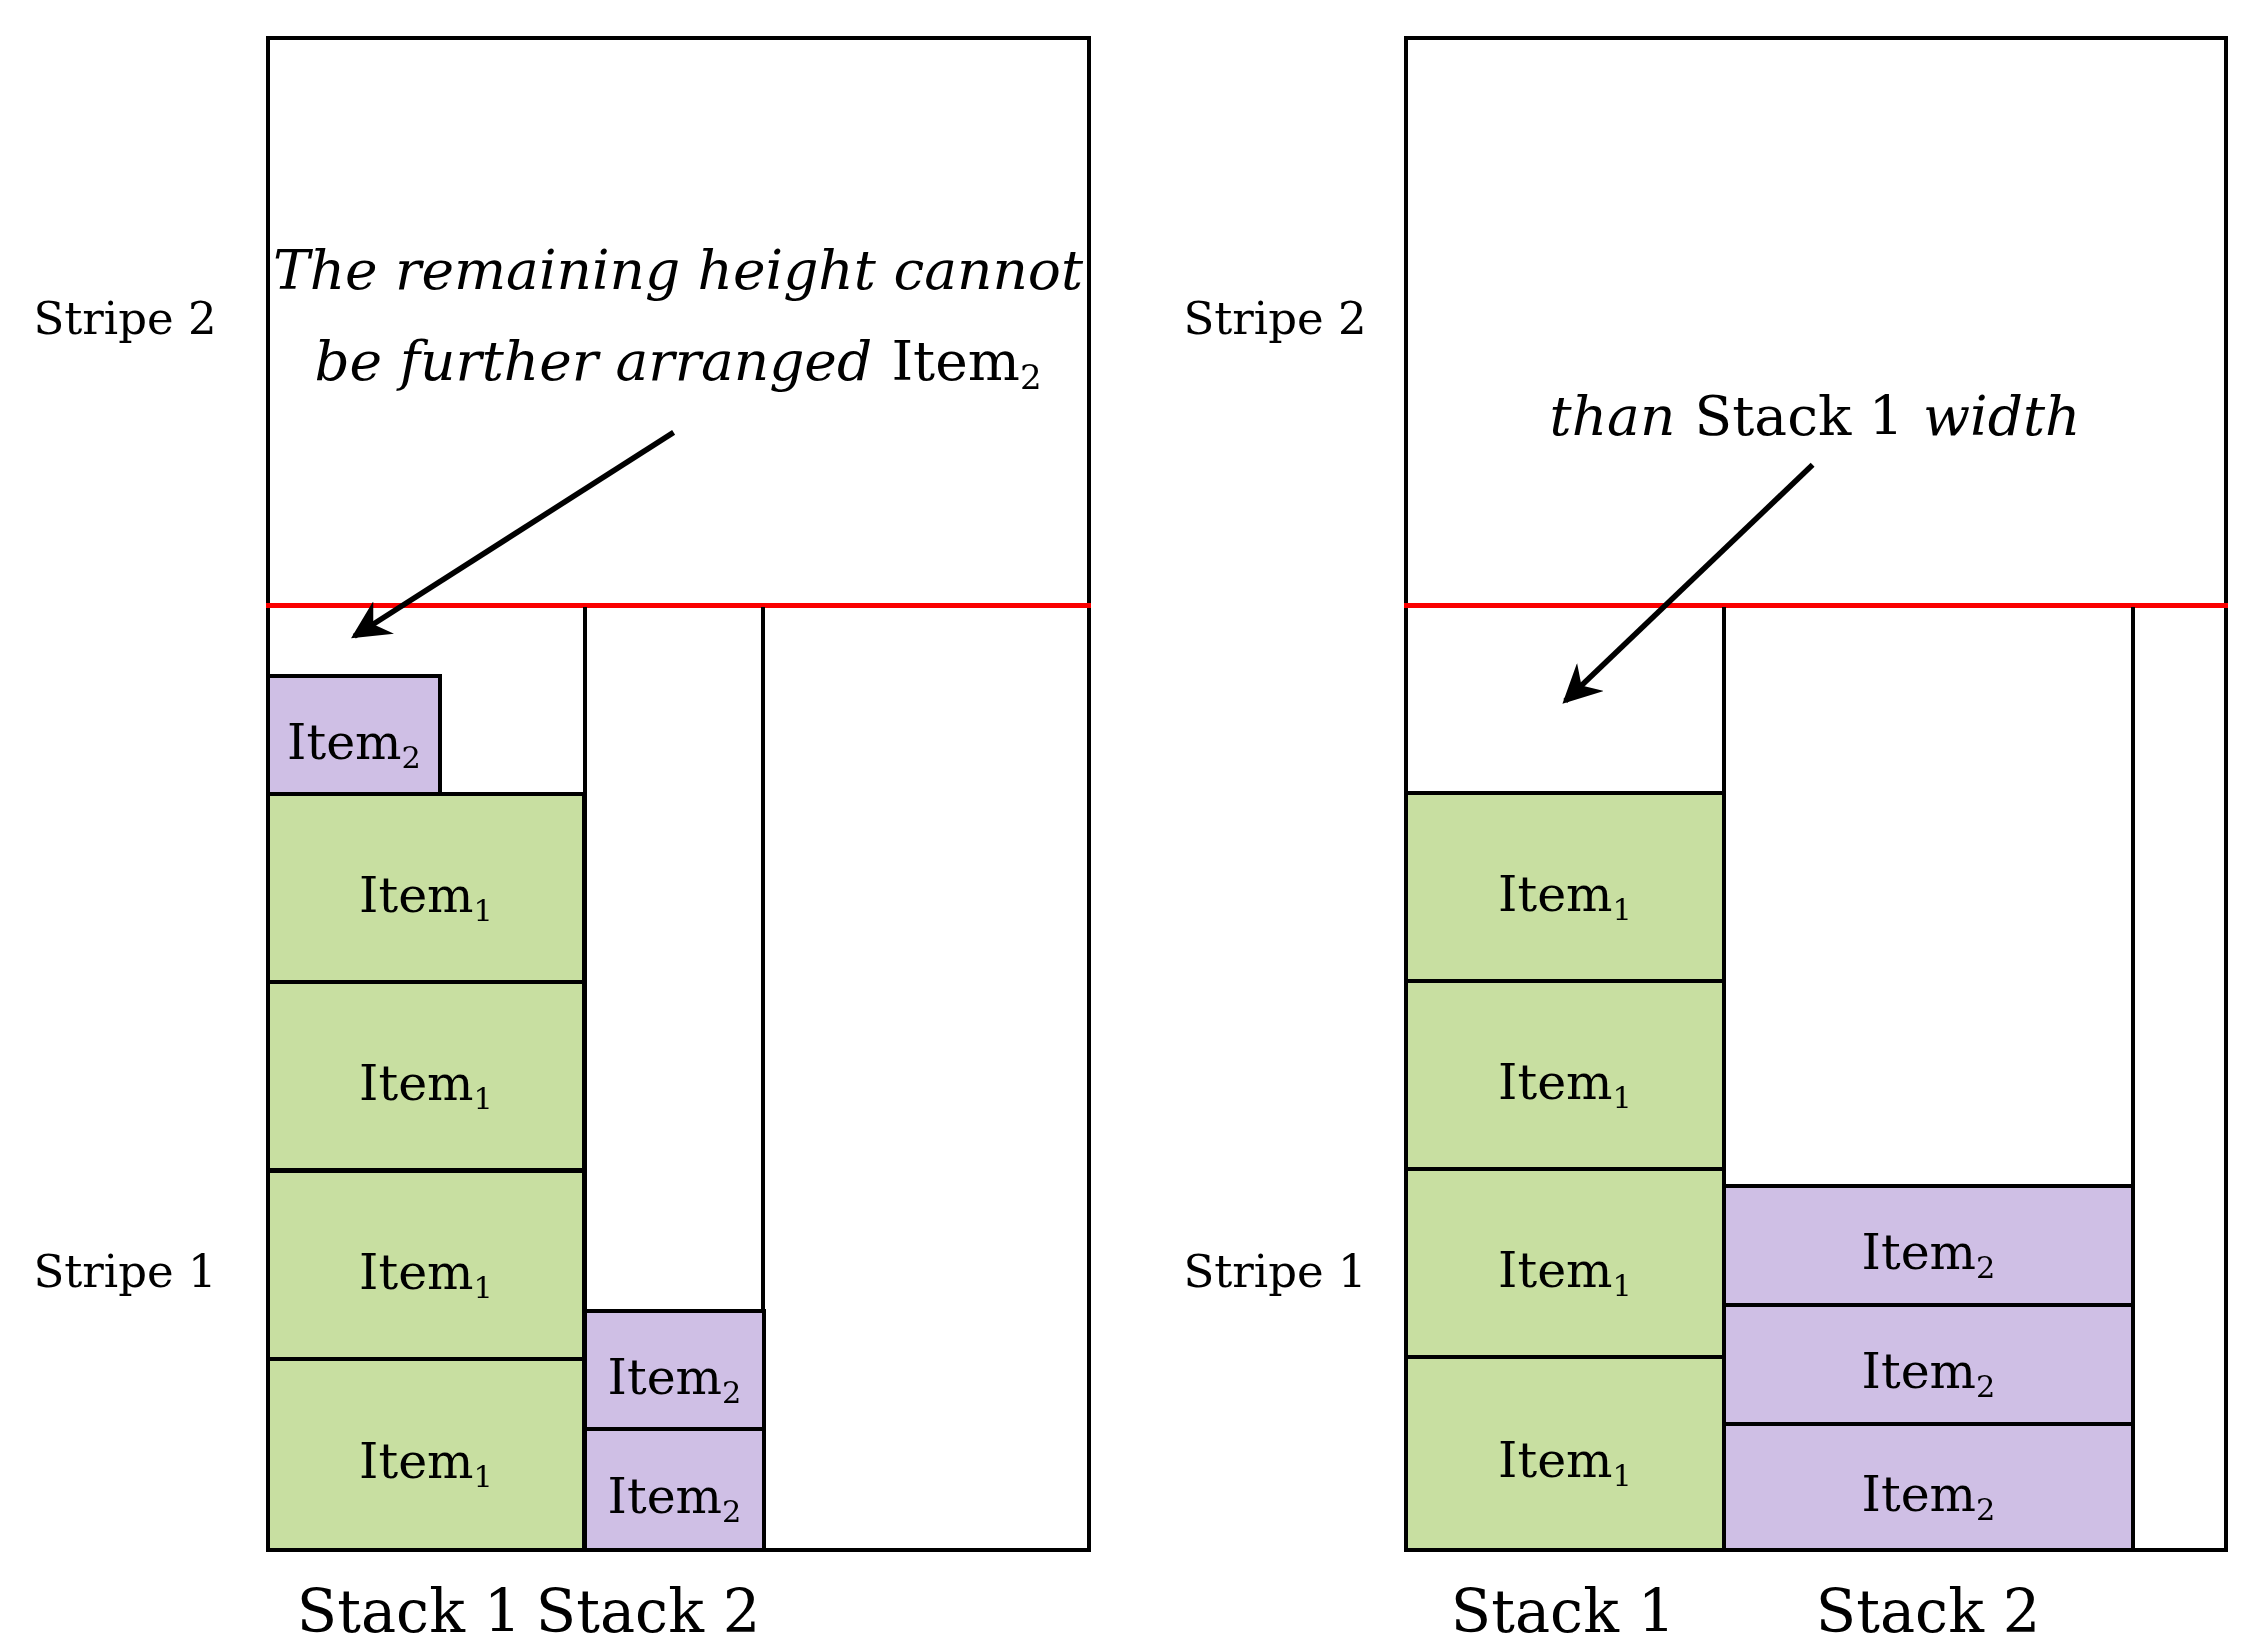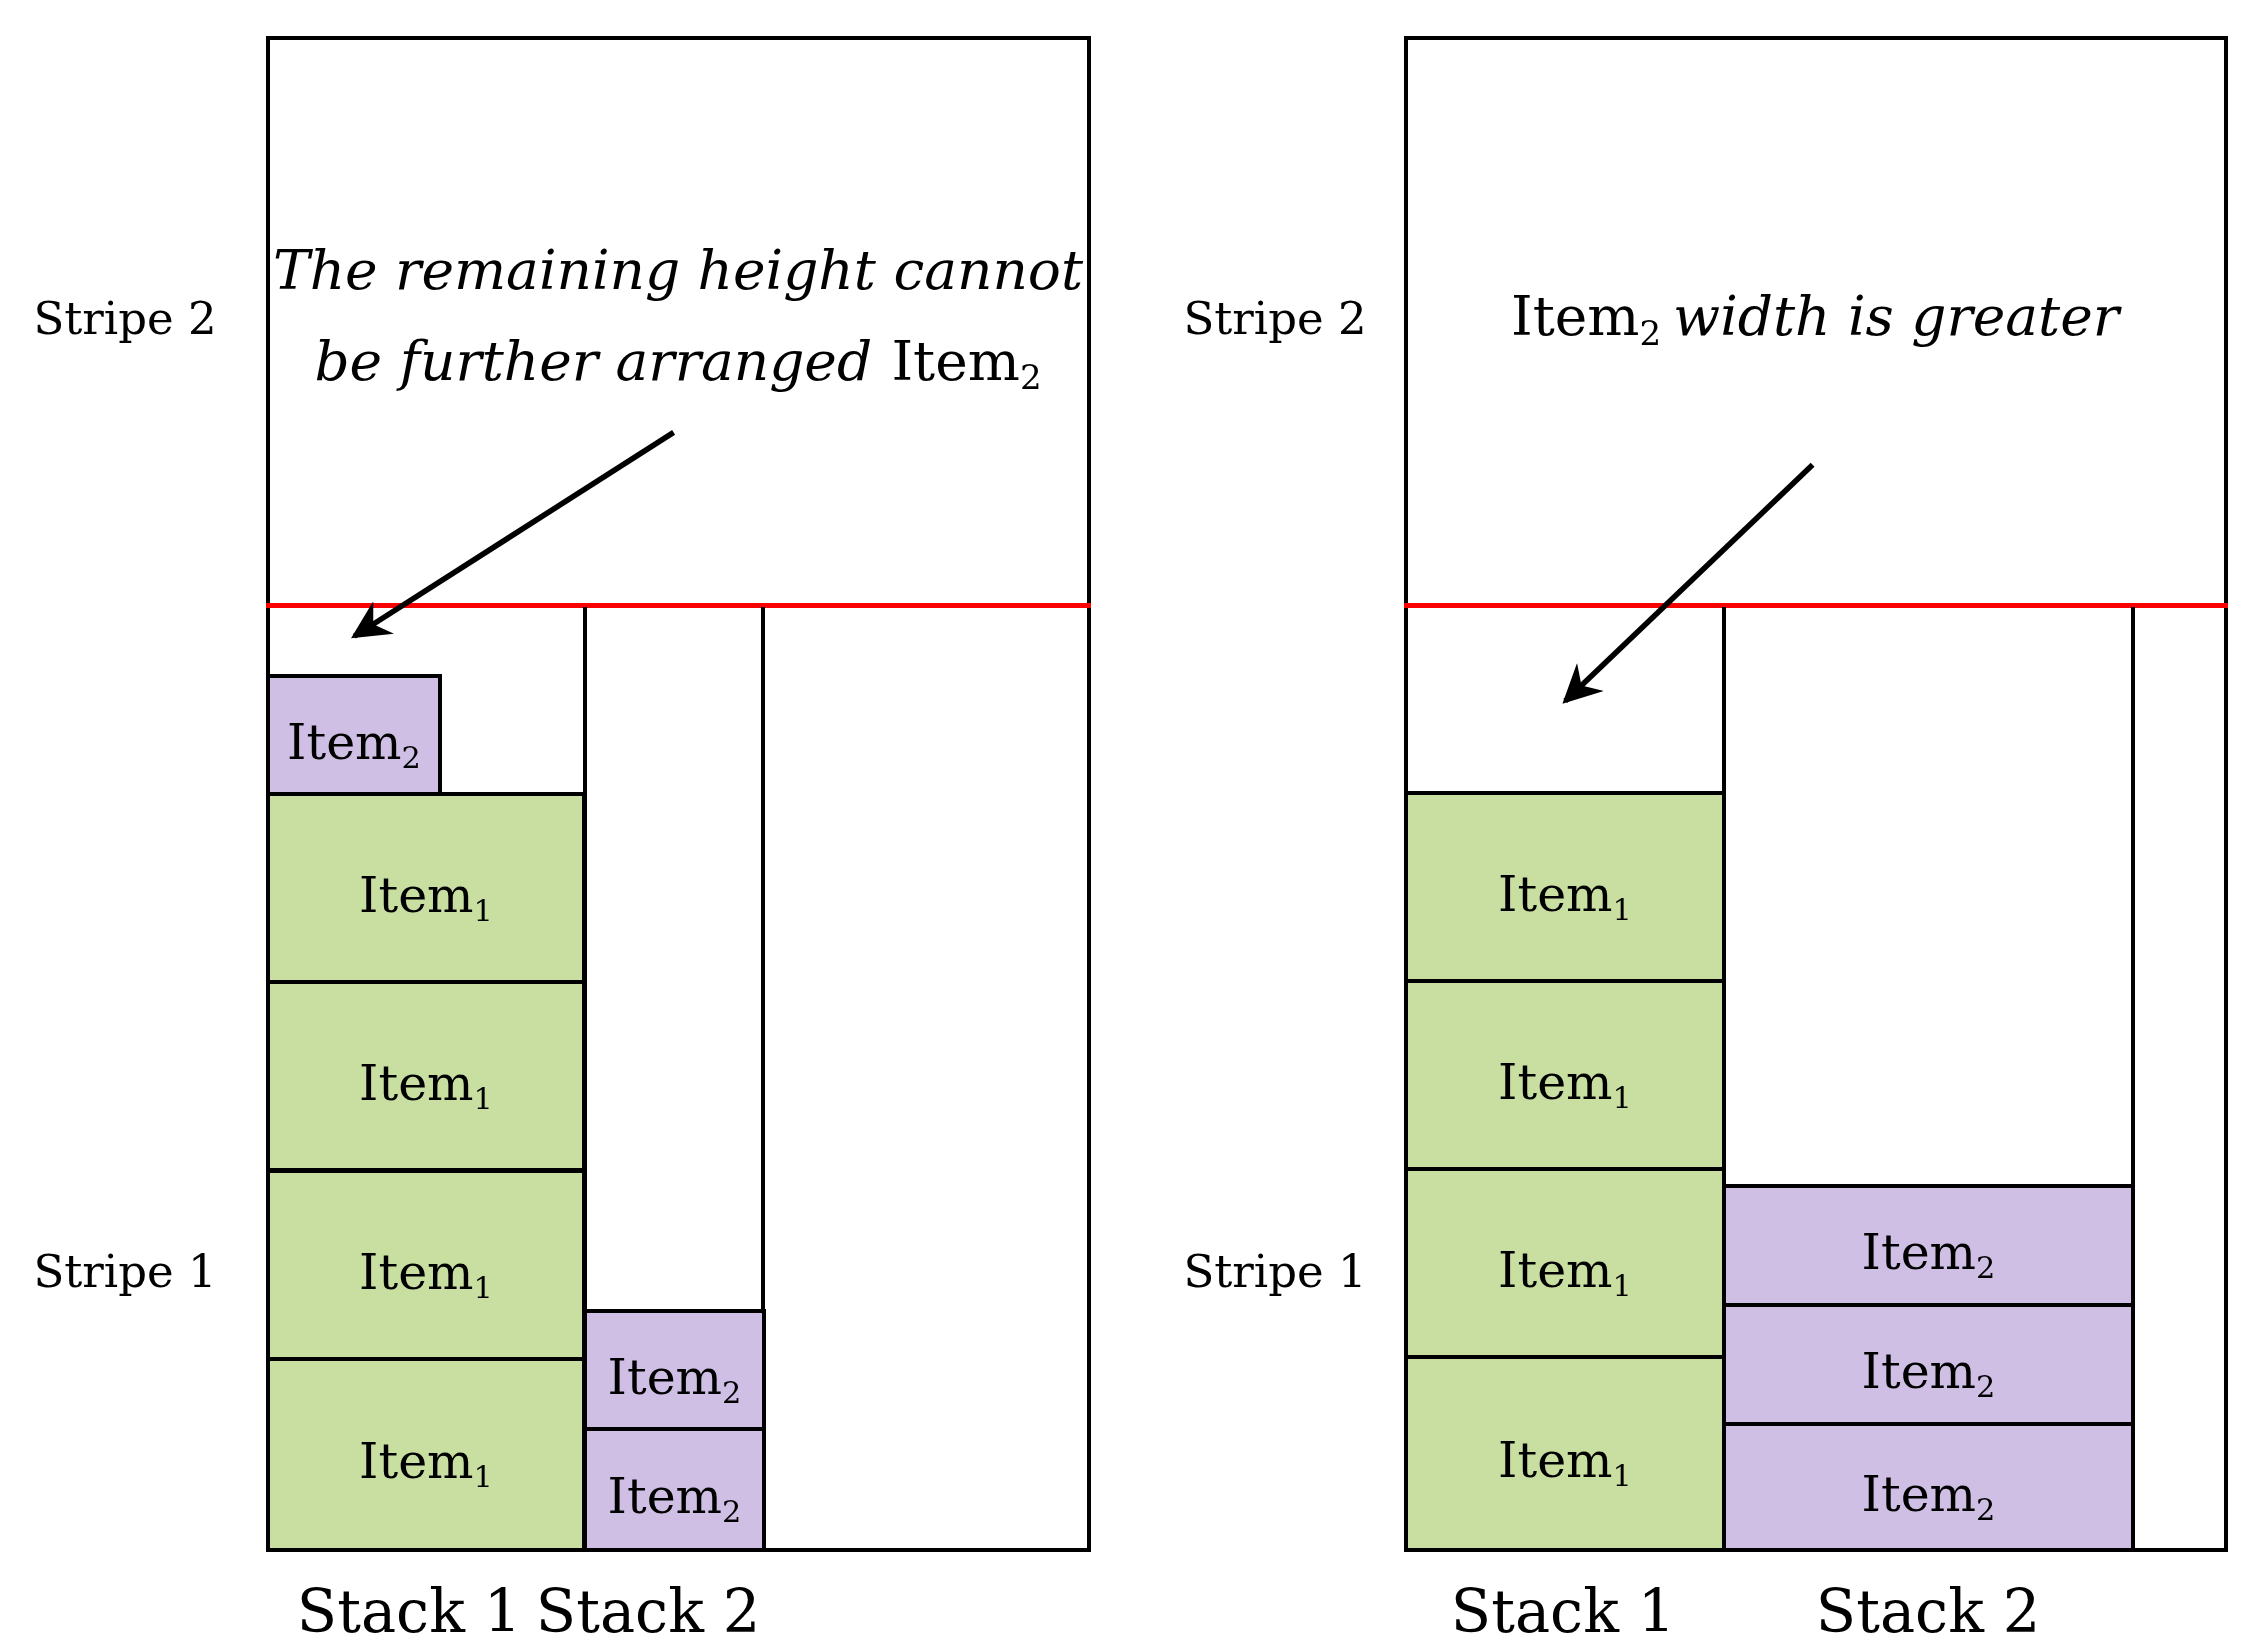--- a/index.html
+++ b/index.html
@@ -132,22 +132,22 @@
     <div class="item purple" style="left:1722px;top:1184px;width:413px;height:123px">
       <span class="ilabel"><span>Item</span><span class="sub">2</span></span>
     </div>
     <div class="item purple" style="left:1722px;top:1303px;width:413px;height:123px">
       <span class="ilabel"><span>Item</span><span class="sub">2</span></span>
     </div>
     <div class="item purple" style="left:1722px;top:1422px;width:413px;height:130px">
       <span class="ilabel"><span>Item</span><span class="sub">2</span></span>
     </div>
 
-    <div class="note-line" style="left:1815px;top:319px">
-      <span class="rm">Item</span><span class="rm sub gap-r">2</span><span class="it">width is greater</span>
+    <div class="note-line" style="left:1815px;top:416px">
+      <span class="it gap-r">than</span><span class="rm gap-r">Stack 1</span><span class="it">width</span>
     </div>
 
     <div class="side-label" style="left:1275px;top:318px">Stripe 2</div>
     <div class="side-label" style="left:1275px;top:1271px">Stripe 1</div>
     <div class="bottom-label" style="left:1563px;top:1611px">Stack 1</div>
     <div class="bottom-label" style="left:1928px;top:1611px">Stack 2</div>
   </div>
 
   <svg class="arrows" width="2261" height="1648" viewBox="0 0 2860 2085">
     <defs>

